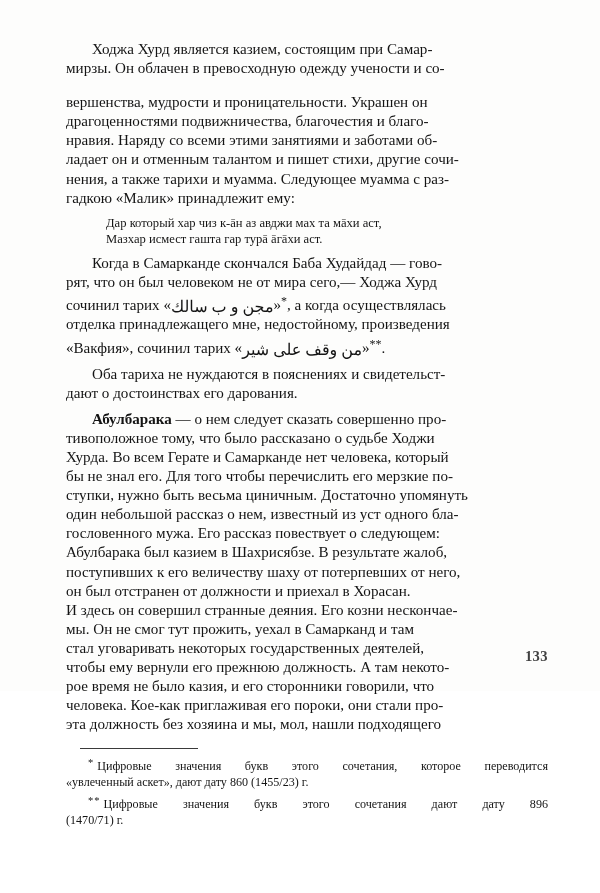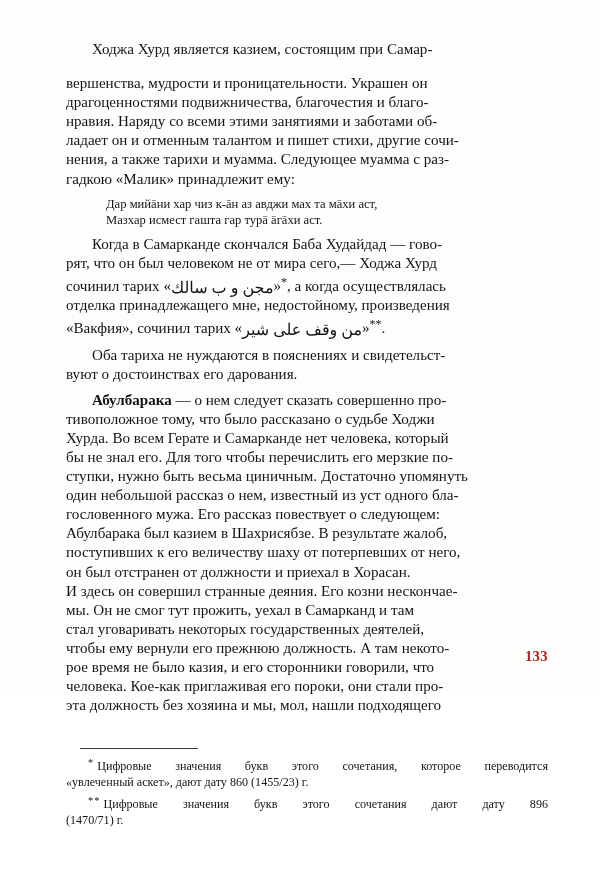--- a/index.html
+++ b/index.html
@@ -120,56 +120,57 @@
     width: 22px;
   }
   
   .folio {
     position: absolute;
     right: 52px;
     bottom: 26px;
     font-size: 14.6px;
     font-weight: bold;
     letter-spacing: 0.4px;
-    color: #b91c1c;
+    color: #404040;
   }
 </style>
 </head>
 <body>
 
 <div class="page">
 
   <div class="body-block">
 
     <p class="para">
       <span class="ln indent" style="text-align-last: left;">Ходжа<span class="gap"> </span>Хурд<span class="gap"> </span>является<span class="gap"> </span>казием,<span class="gap"> </span>состоящим<span class="gap"> </span>при<span class="gap"> </span>Самар-</span>
+      <span class="ln" style="text-align-last: left;">мирзы.<span class="gap"> </span>Он<span class="gap"> </span>облачен<span class="gap"> </span>в<span class="gap"> </span>превосходную<span class="gap"> </span>одежду<span class="gap"> </span>учености<span class="gap"> </span>и<span class="gap"> </span>со-</span>
       <span class="ln" style="text-align-last: left; margin-top: 15px;">вершенства,<span class="gap"> </span>мудрости<span class="gap"> </span>и<span class="gap"> </span>проницательности.<span class="gap"> </span>Украшен<span class="gap"> </span>он</span>
       <span class="ln" style="text-align-last: left;">драгоценностями<span class="gap"> </span>подвижничества,<span class="gap"> </span>благочестия<span class="gap"> </span>и<span class="gap"> </span>благо-</span>
       <span class="ln" style="text-align-last: left;">нравия.<span class="gap"> </span>Наряду<span class="gap"> </span>со<span class="gap"> </span>всеми<span class="gap"> </span>этими<span class="gap"> </span>занятиями<span class="gap"> </span>и<span class="gap"> </span>заботами<span class="gap"> </span>об-</span>
       <span class="ln" style="text-align-last: left;">ладает<span class="gap"> </span>он<span class="gap"> </span>и<span class="gap"> </span>отменным<span class="gap"> </span>талантом<span class="gap"> </span>и<span class="gap"> </span>пишет<span class="gap"> </span>стихи,<span class="gap"> </span>другие<span class="gap"> </span>сочи-</span>
       <span class="ln" style="text-align-last: left;">нения,<span class="gap"> </span>а<span class="gap"> </span>также<span class="gap"> </span>тарихи<span class="gap"> </span>и<span class="gap"> </span>муамма.<span class="gap"> </span>Следующее<span class="gap"> </span>муамма<span class="gap"> </span>с<span class="gap"> </span>раз-</span>
       <span class="ln flush">гадкою «Малик» принадлежит ему:</span>
     </p>
 
     <div class="verse">
-      <span class="vline">Дар мийāни хар чиз к-āн аз авджи мах та мāхи аст,</span>
+      <span class="vline">Дар который хар чиз к-āн аз авджи мах та мāхи аст,</span>
       <span class="vline">Мазхар исмест гашта гар турā āгāхи аст.</span>
     </div>
 
     <p class="para">
       <span class="ln indent" style="text-align-last: left;">Когда<span class="gap"> </span>в<span class="gap"> </span>Самарканде<span class="gap"> </span>скончался<span class="gap"> </span>Баба<span class="gap"> </span>Худайдад<span class="gap"> </span>—<span class="gap"> </span>гово-</span>
       <span class="ln" style="text-align-last: left;">рят,<span class="gap"> </span>что<span class="gap"> </span>он<span class="gap"> </span>был<span class="gap"> </span>человеком<span class="gap"> </span>не<span class="gap"> </span>от<span class="gap"> </span>мира<span class="gap"> </span>сего,—<span class="gap"> </span>Ходжа<span class="gap"> </span>Хурд</span>
       <span class="ln flush"><span>сочинил тарих «</span><span class="ar">مجن و ب سالك</span><span>»</span><span class="star">*</span><span>, а когда осуществлялась</span></span>
       <span class="ln" style="text-align-last: left;">отделка<span class="gap"> </span>принадлежащего<span class="gap"> </span>мне,<span class="gap"> </span>недостойному,<span class="gap"> </span>произведения</span>
       <span class="ln flush"><span>«Вакфия», сочинил тарих «</span><span class="ar">من وقف على شير</span><span>»</span><span class="star">**</span><span>.</span></span>
     </p>
 
     <p class="para">
       <span class="ln indent" style="text-align-last: left;">Оба<span class="gap"> </span>тариха<span class="gap"> </span>не<span class="gap"> </span>нуждаются<span class="gap"> </span>в<span class="gap"> </span>пояснениях<span class="gap"> </span>и<span class="gap"> </span>свидетельст-</span>
-      <span class="ln flush">вуют о достоинствах его дарования.</span>
+      <span class="ln flush">дают о достоинствах его дарования.</span>
     </p>
 
     <p class="para">
       <span class="ln indent flush"><span class="bold">Абулбарака</span><span> — о нем следует сказать совершенно про-</span></span>
       <span class="ln" style="text-align-last: left;">тивоположное<span class="gap"> </span>тому,<span class="gap"> </span>что<span class="gap"> </span>было<span class="gap"> </span>рассказано<span class="gap"> </span>о<span class="gap"> </span>судьбе<span class="gap"> </span>Ходжи</span>
       <span class="ln" style="text-align-last: left;">Хурда.<span class="gap"> </span>Во<span class="gap"> </span>всем<span class="gap"> </span>Герате<span class="gap"> </span>и<span class="gap"> </span>Самарканде<span class="gap"> </span>нет<span class="gap"> </span>человека,<span class="gap"> </span>который</span>
       <span class="ln" style="text-align-last: left;">бы<span class="gap"> </span>не<span class="gap"> </span>знал<span class="gap"> </span>его.<span class="gap"> </span>Для<span class="gap"> </span>того<span class="gap"> </span>чтобы<span class="gap"> </span>перечислить<span class="gap"> </span>его<span class="gap"> </span>мерзкие<span class="gap"> </span>по-</span>
       <span class="ln" style="text-align-last: left;">ступки,<span class="gap"> </span>нужно<span class="gap"> </span>быть<span class="gap"> </span>весьма<span class="gap"> </span>циничным.<span class="gap"> </span>Достаточно<span class="gap"> </span>упомянуть</span>
       <span class="ln" style="text-align-last: left;">один<span class="gap"> </span>небольшой<span class="gap"> </span>рассказ<span class="gap"> </span>о<span class="gap"> </span>нем,<span class="gap"> </span>известный<span class="gap"> </span>из<span class="gap"> </span>уст<span class="gap"> </span>одного<span class="gap"> </span>бла-</span>
       <span class="ln" style="text-align-last: left;">гословенного<span class="gap"> </span>мужа.<span class="gap"> </span>Его<span class="gap"> </span>рассказ<span class="gap"> </span>повествует<span class="gap"> </span>о<span class="gap"> </span>следующем:</span>

